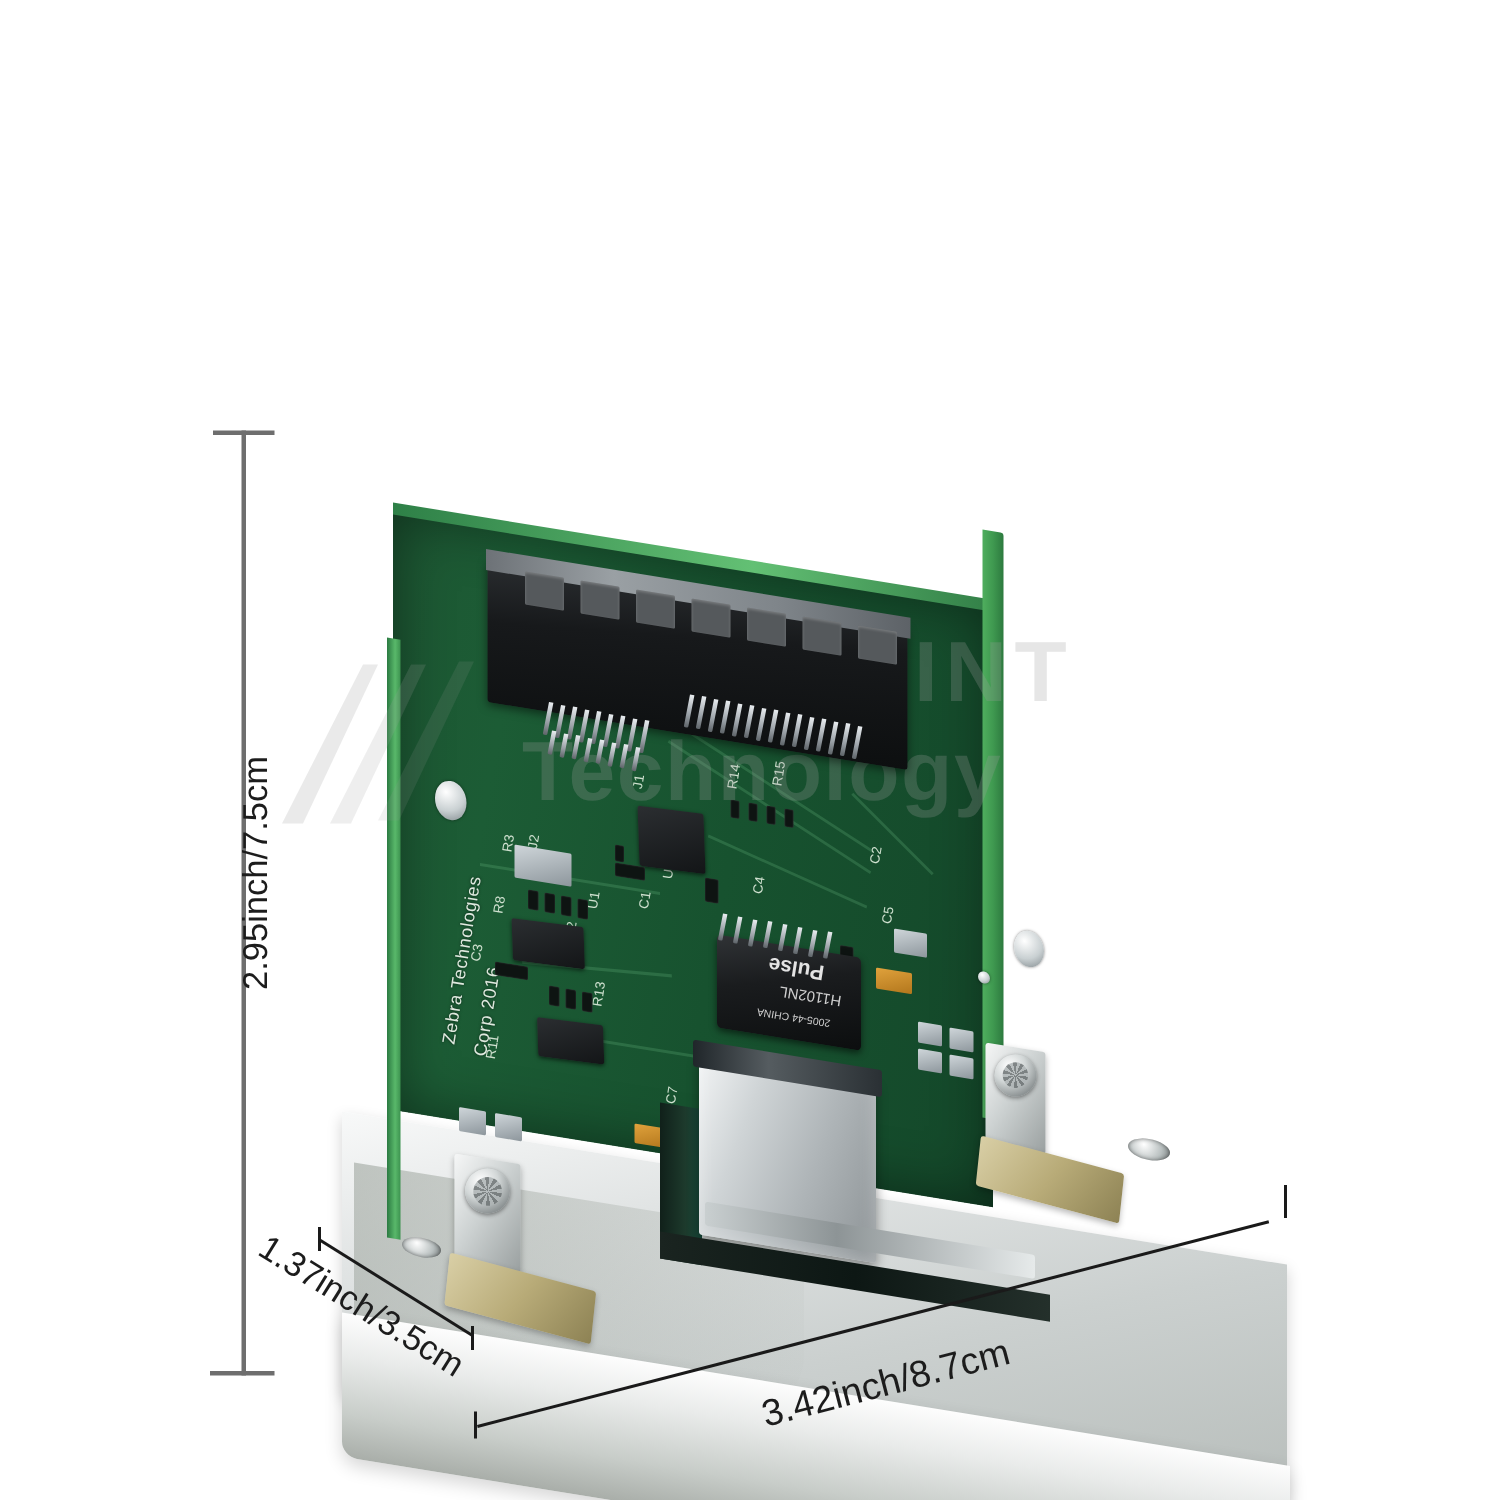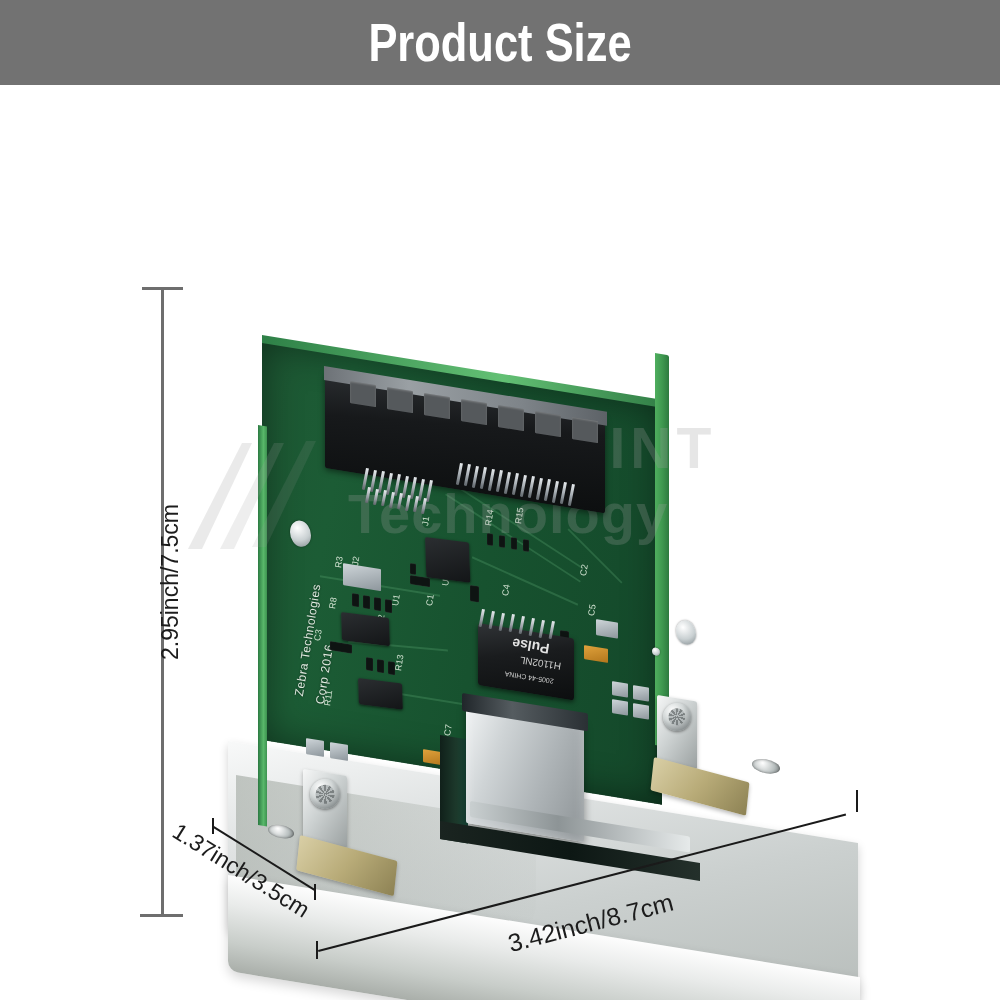--- a/index.html
+++ b/index.html
@@ -275,23 +275,20 @@
     position:absolute;color:#1c1c1c;
     font-family:"Liberation Sans", sans-serif;
     font-size:25px;white-space:nowrap;transform-origin:left top;z-index:21;
   }
 </style>
 </head>
 <body>
 
 <div id="stage">
 
-  <div class="header">
-    <div class="header-title">Product Size</div>
-  </div>
 
   <div class="photo">
     <div class="assembly">
 
       <div class="base-top"></div>
       <div class="base-shadow"></div>
       <div class="base-front"></div>
       <div class="base-hole" style="left:268px;top:738px;width:26px;height:13px;"></div>
       <div class="base-hole" style="left:752px;top:672px;width:28px;height:14px;"></div>
       <div class="base-hole" style="left:690px;top:698px;width:16px;height:9px;"></div>

